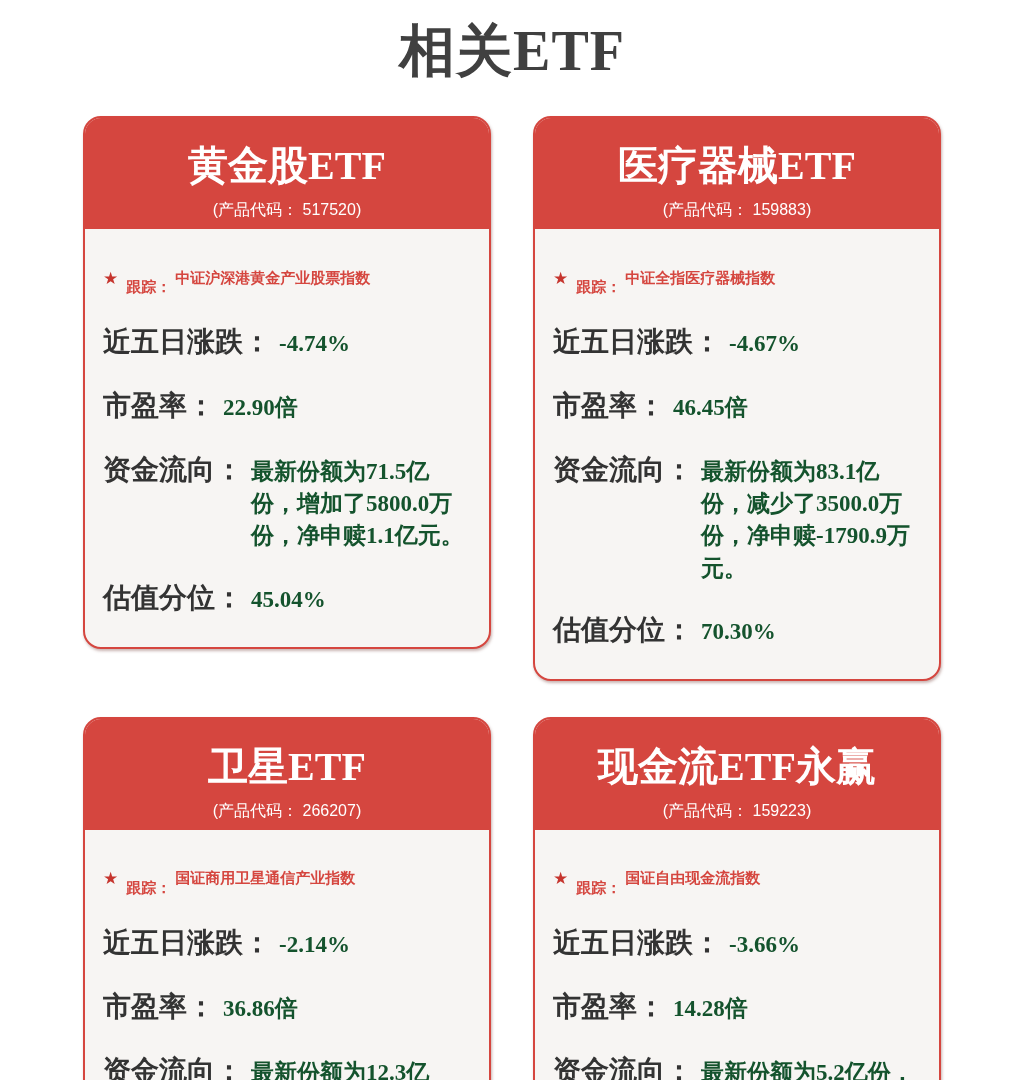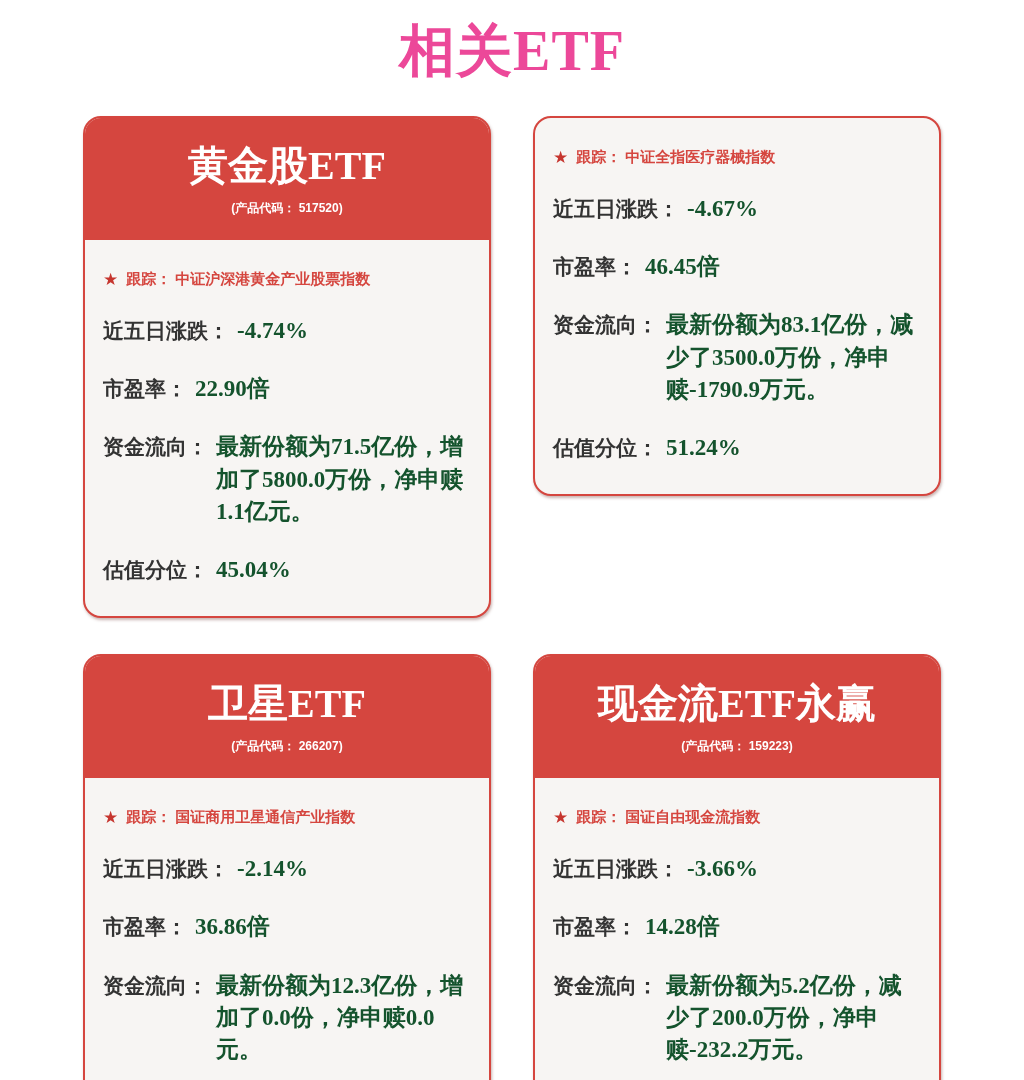--- a/index.html
+++ b/index.html
@@ -6,21 +6,21 @@
   html, body { margin: 0; padding: 0; }
   body {
     width: 1024px;
     height: 1080px;
     background: #ffffff;
     font-family: "Liberation Sans", "DejaVu Sans", sans-serif;
     overflow: hidden;
   }
   .page-title {
     text-align: center;
-    color: #ec4899;
+    color: #404040;
     font-size: 56px;
     font-weight: bold;
     font-family: "Liberation Serif", "DejaVu Serif", serif;
     margin: 14px 0 26px 0;
     letter-spacing: 1px;
   }
   .grid {
     display: grid;
     grid-template-columns: 408px 408px;
     column-gap: 42px;
@@ -32,60 +32,60 @@
     border: 2px solid #d5463f;
     border-radius: 18px;
     overflow: hidden;
     background: #f7f5f3;
     box-shadow: 1px 2px 3px rgba(100, 40, 35, 0.35);
   }
   .card-header {
     background: #d5463f;
     color: #ffffff;
     text-align: center;
-    padding: 26px 10px 23px 10px;
+    padding: 26px 10px 8px 10px;
   }
   .card-title {
     font-size: 40px;
     font-weight: bold;
     font-family: "Liberation Serif", "DejaVu Serif", serif;
     line-height: 1.1;
   }
   .card-code {
-    font-size: 12px;
+    font-size: 16px;
     margin-top: 12px;
-    font-weight: bold;
+    font-weight: normal;
   }
   .card-body {
     padding: 20px 20px 30px 18px;
   }
   .track-row {
     color: #d5463f;
     font-size: 15px;
     display: flex;
     align-items: center;
     margin: 10px 0 2px 0;
     font-weight: bold;
   }
   .star {
     font-size: 17px;
     margin-right: 8px;
     color: #c6352e;
     line-height: 1;
   }
-  .track-label { margin-right: 4px; white-space: nowrap; }
+  .track-label { margin-right: 4px; white-space: nowrap; margin-top: 19px; }
   .metric {
     display: flex;
     align-items: baseline;
     margin-top: 26px;
   }
   .m-label {
     font-weight: bold;
     color: #333333;
-    font-size: 21px;
+    font-size: 28px;
     white-space: nowrap;
   }
   .m-value {
     font-weight: bold;
     color: #14532d;
     font-size: 23px;
     margin-left: 8px;
     font-family: "Liberation Serif", "DejaVu Serif", serif;
     line-height: 1.4;
   }
@@ -121,41 +121,45 @@
         <span class="m-value">最新份额为71.5亿份，增加了5800.0万份，净申赎1.1亿元。</span>
       </div>
       <div class="metric">
         <span class="m-label">估值分位：</span>
         <span class="m-value">45.04%</span>
       </div>
     </div>
   </section>
 
   <section class="card">
+    <header class="card-header">
+      <div class="card-title">医疗器械ETF</div>
+      <div class="card-code">(产品代码： 159883)</div>
+    </header>
     <div class="card-body">
       <div class="track-row">
         <span class="star">★</span>
         <span class="track-label">跟踪：</span>
         <span class="track-index">中证全指医疗器械指数</span>
       </div>
       <div class="metric">
         <span class="m-label">近五日涨跌：</span>
         <span class="m-value">-4.67%</span>
       </div>
       <div class="metric">
         <span class="m-label">市盈率：</span>
         <span class="m-value">46.45倍</span>
       </div>
       <div class="metric">
         <span class="m-label">资金流向：</span>
         <span class="m-value">最新份额为83.1亿份，减少了3500.0万份，净申赎-1790.9万元。</span>
       </div>
       <div class="metric">
         <span class="m-label">估值分位：</span>
-        <span class="m-value">51.24%</span>
+        <span class="m-value">70.30%</span>
       </div>
     </div>
   </section>
 
   <section class="card">
     <header class="card-header">
       <div class="card-title">卫星ETF</div>
       <div class="card-code">(产品代码： 266207)</div>
     </header>
     <div class="card-body">

